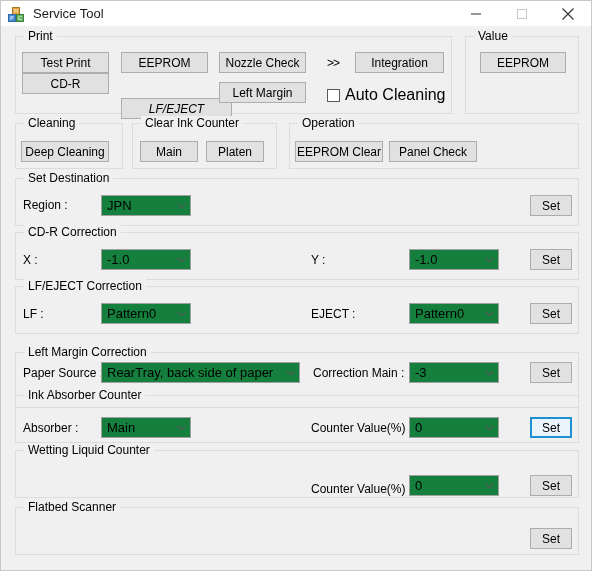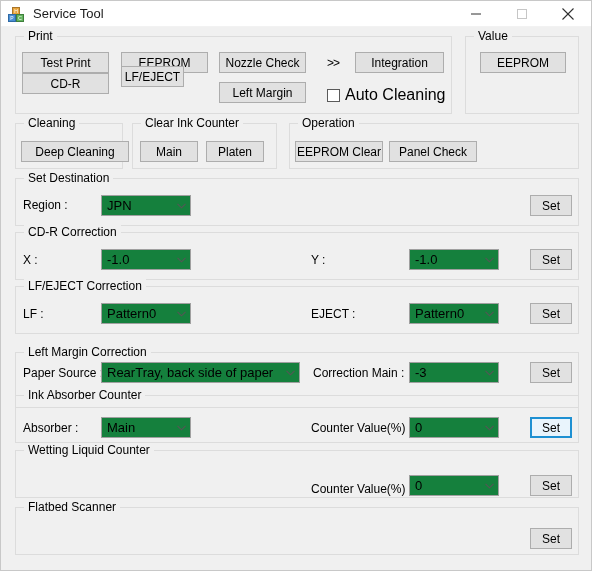--- a/index.html
+++ b/index.html
@@ -214,37 +214,37 @@
   <div class="group" style="left:14px; top:35px; width:437px; height:78px;">
     <div class="glegend">Print</div>
   </div>
   <div class="btn" style="left:21px; top:51px; width:87px; height:21px;">Test Print</div>
   <div class="btn" style="left:120px; top:51px; width:87px; height:21px;">EEPROM</div>
   <div class="btn" style="left:218px; top:51px; width:87px; height:21px;">Nozzle Check</div>
   <div class="arrows" style="left:326px; top:55px;">&gt;&gt;</div>
   <div class="btn" style="left:354px; top:51px; width:89px; height:21px;">Integration</div>
 
   <div class="btn" style="left:21px; top:72px; width:87px; height:21px;">CD-R</div>
-  <div class="btn" style="left:120px; top:65px; width:63px; height:21px;">LF/EJECT</div>
+  <div class="btn" style="left:120px; top:97px; width:111px; height:21px;font-style:italic;">LF/EJECT</div>
   <div class="btn" style="left:218px; top:81px; width:87px; height:21px;">Left Margin</div>
 
   <div class="chk-wrap" style="left:326px; top:85px;">
     <div class="chk-box"></div>
     <div class="chk-label">Auto Cleaning</div>
   </div>
 
   <div class="group" style="left:464px; top:35px; width:114px; height:78px;">
     <div class="glegend">Value</div>
   </div>
   <div class="btn" style="left:479px; top:51px; width:86px; height:21px;">EEPROM</div>
 
   <div class="group" style="left:14px; top:122px; width:108px; height:46px;">
     <div class="glegend">Cleaning</div>
   </div>
-  <div class="btn" style="left:20px; top:140px; width:108px; height:21px;">Deep Cleaning</div>
+  <div class="btn" style="left:20px; top:140px; width:88px; height:21px;">Deep Cleaning</div>
 
   <div class="group" style="left:131px; top:122px; width:145px; height:46px;">
     <div class="glegend">Clear Ink Counter</div>
   </div>
   <div class="btn" style="left:139px; top:140px; width:58px; height:21px;">Main</div>
   <div class="btn" style="left:205px; top:140px; width:58px; height:21px;">Platen</div>
 
   <div class="group" style="left:288px; top:122px; width:290px; height:46px;">
     <div class="glegend">Operation</div>
   </div>

